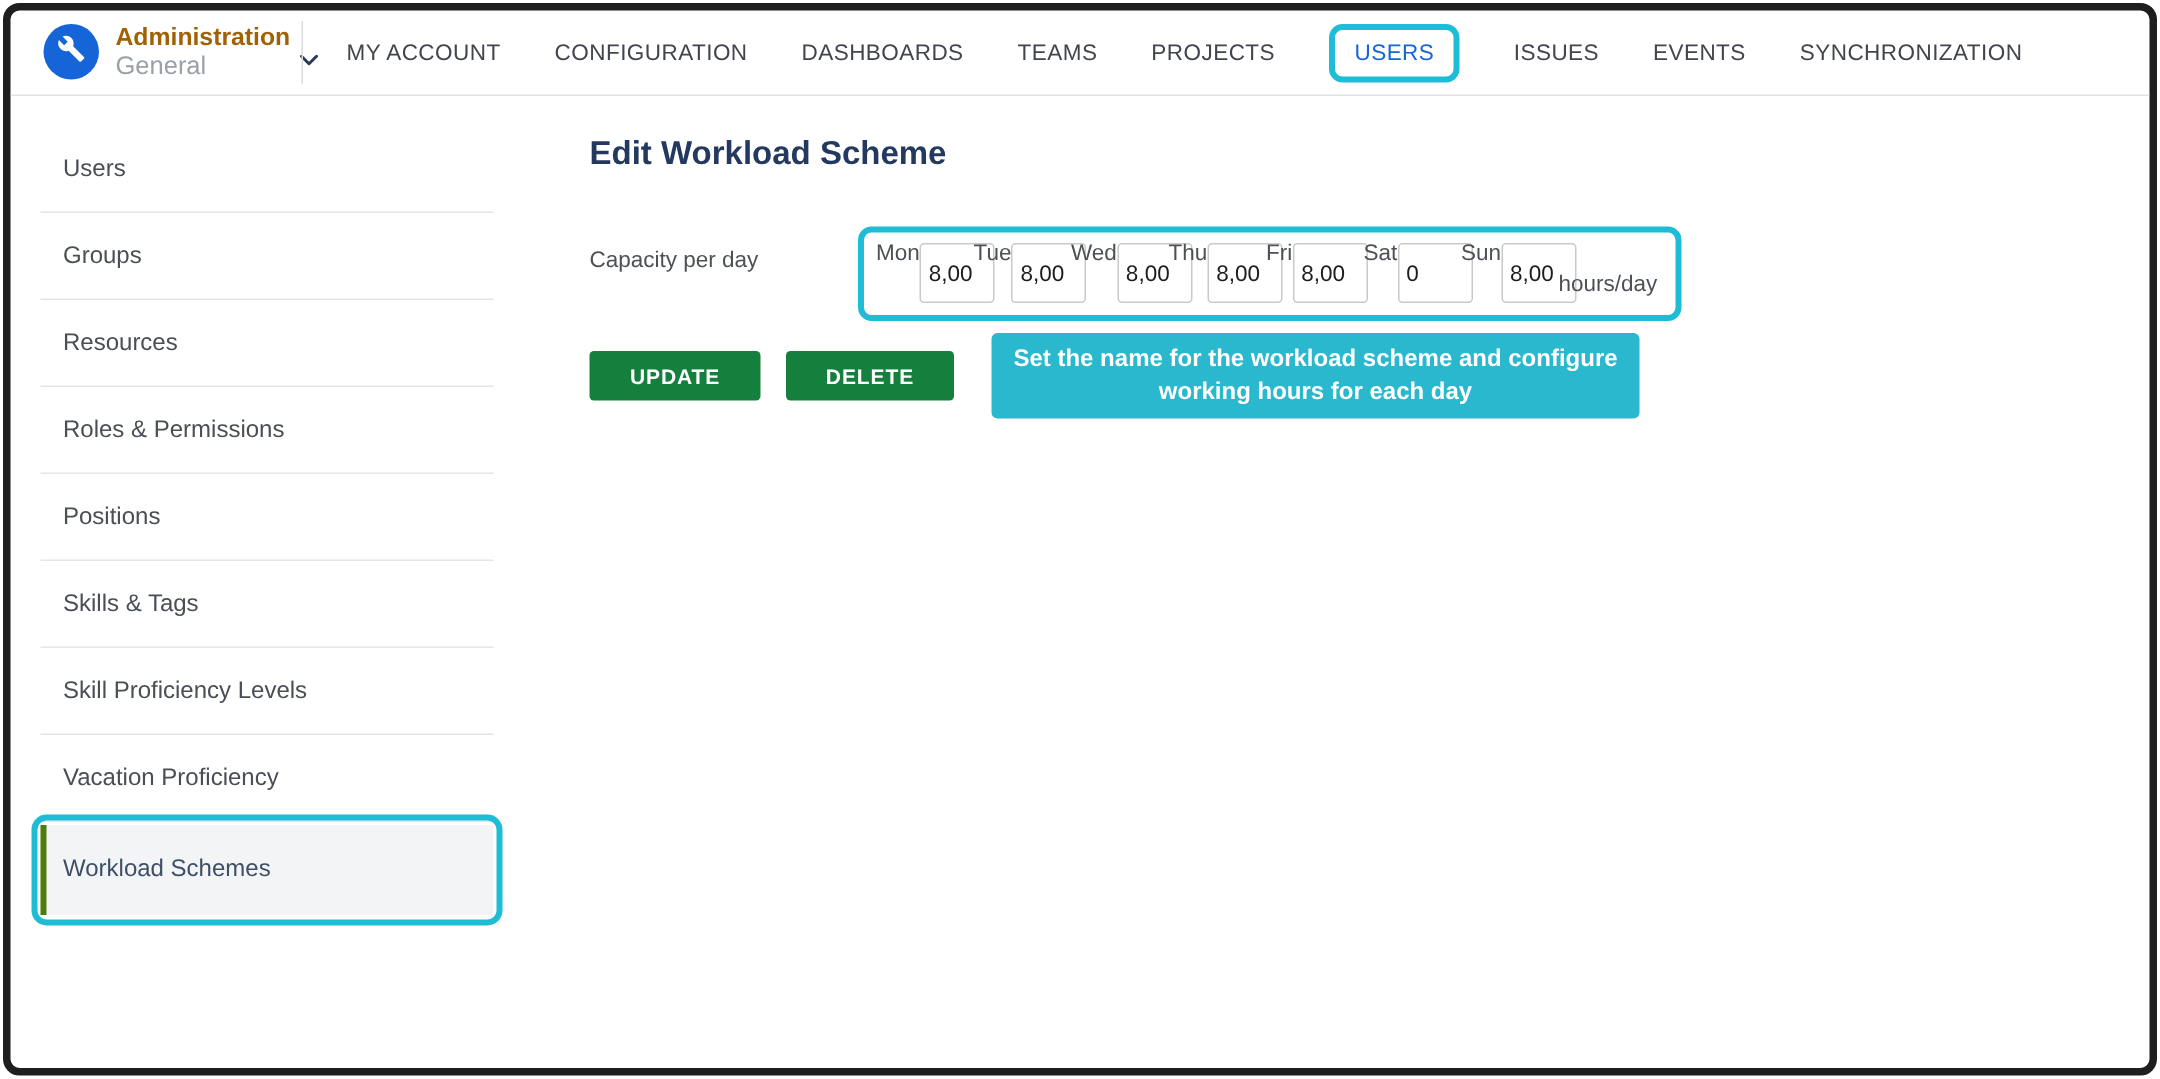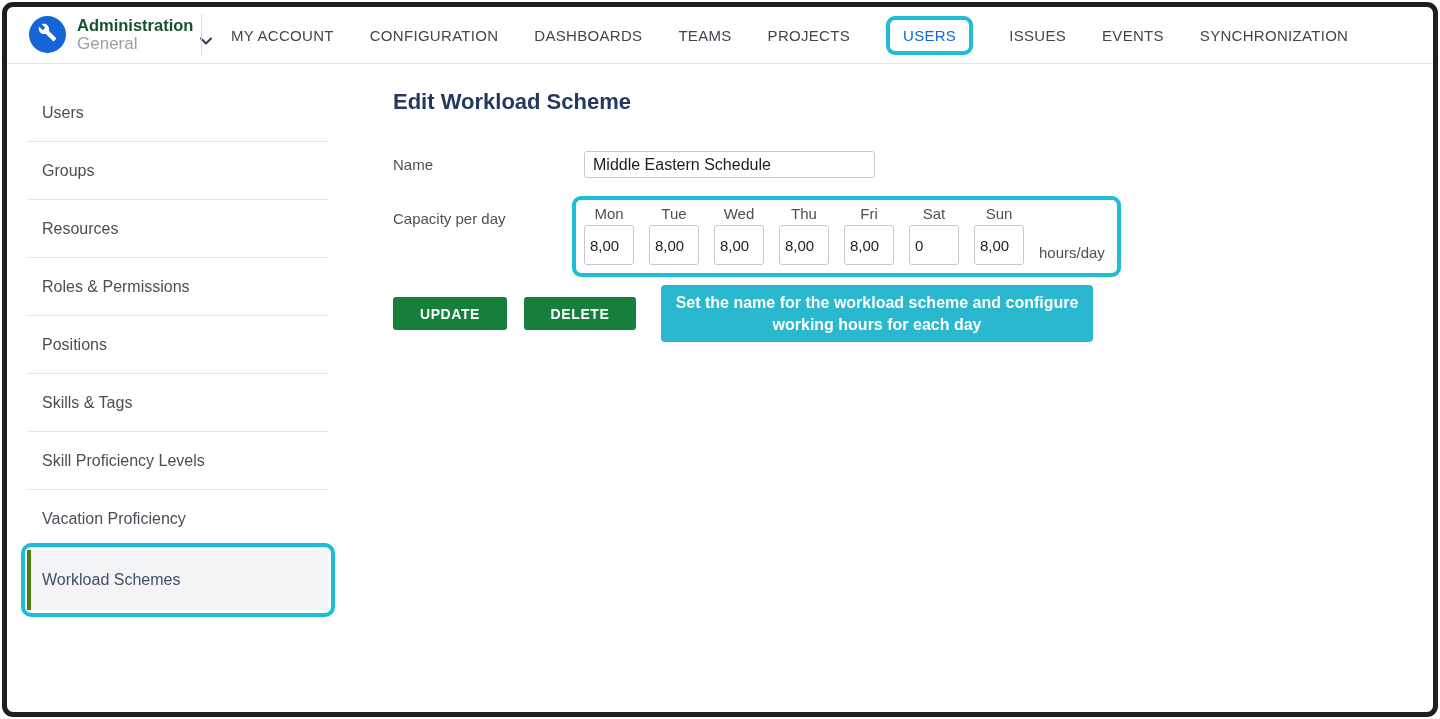--- a/index.html
+++ b/index.html
@@ -7,21 +7,21 @@
   .frame {
     position: absolute; left: 2px; top: 2px; width: 1436px; height: 715px;
     border: 5px solid #1e1e1e; border-radius: 11px; background: #ffffff; overflow: hidden;
   }
 
   
   .topnav { height: 57px; border-bottom: 1px solid #e3e3e3; display: flex; align-items: center; }
   .brand { display: flex; align-items: center; padding-left: 22px; width: 194px; flex: 0 0 194px; cursor: pointer; }
   .logo-circle { width: 37px; height: 37px; border-radius: 50%; background: #1565d8; display: flex; align-items: center; justify-content: center; flex: 0 0 37px; }
   .brand-text { margin-left: 11px; line-height: 1.1; }
-  .app-title { font-size: 16.5px; font-weight: bold; color: #14532d; }
+  .app-title { font-size: 16.5px; font-weight: bold; color: #a16207; }
   .app-subtitle { font-size: 17px; color: #9aa0a8; margin-top: 1px; }
   .brand-chevron { margin-left: 7px; margin-top: 10px; }
   .nav-divider { width: 1px; height: 42px; background: #dddddd; flex: 0 0 1px; }
   .nav-items { display: flex; align-items: center; margin-left: 29px; gap: 36px; }
   .nav-item { font-size: 15px; color: #42454d; letter-spacing: 0.3px; cursor: pointer; white-space: nowrap; }
   .nav-item.active { color: #1565d8; border: 4px solid #1fbcd6; border-radius: 9px; padding: 7px 13px; }
 
   
   .layout { display: flex; height: 657px; }
 
@@ -40,21 +40,21 @@
 
   .form { margin-top: 36px; }
   .form-row { display: flex; }
   .form-label { width: 191px; flex: 0 0 191px; font-size: 15px; color: #4d5156; }
   .row-name { align-items: center; height: 27px; }
   .name-input { width: 291px; height: 27px; border: 1px solid #c9c9c9; border-radius: 3px; font-size: 16px; color: #1d1d1f; padding: 0 8px; font-family: "Liberation Sans", sans-serif; }
 
   .row-capacity { margin-top: 18px; align-items: flex-start; }
   .capacity-label { padding-top: 14px; }
   .capacity-box { display: inline-flex; align-items: flex-end; border: 4px solid #1fbcd6; border-radius: 9px; padding: 5px 12px 8px 8px; margin-left: -12px; gap: 15px; }
-  .day-col { display: flex; flex-direction: column; align-items: stretch; width: 50px; }
+  .day-col { display: flex; align-items: stretch; width: 50px; }
   .day-label { font-size: 15px; color: #4d5156; text-align: center; line-height: 18px; }
   .day-input { width: 50px; height: 40px; border: 1px solid #c9c9c9; border-radius: 3px; font-size: 15px; color: #1d1d1f; padding: 0 5px; margin-top: 2px; font-family: "Liberation Sans", sans-serif; }
   .unit { font-size: 15px; color: #4d5156; padding-bottom: 4px; white-space: nowrap; }
 
   .row-actions { margin-top: 8px; display: flex; align-items: center; }
   .btn { height: 33px; background: #15803d; color: #ffffff; border: none; border-radius: 3px; font-size: 14px; font-weight: bold; letter-spacing: 0.6px; cursor: pointer; font-family: "Liberation Sans", sans-serif; }
   .btn-update { width: 114px; }
   .btn-delete { width: 112px; margin-left: 17px; }
   .callout { margin-left: 25px; width: 432px; background: #29b8ce; color: #ffffff; font-size: 16px; font-weight: bold; text-align: center; border-radius: 4px; padding: 7px 14px; line-height: 1.35; }
 </style>
@@ -112,24 +112,20 @@
           <div class="sidebar-item selected">Workload Schemes</div>
           <div class="ring sidebar-ring"></div>
         </div>
       </div>
     </div>
 
     <div class="main">
       <div class="page-title">Edit Workload Scheme</div>
 
       <div class="form">
-        <div class="form-row row-name">
-          <div class="form-label">Name</div>
-          <input class="name-input" type="text" value="Middle Eastern Schedule" style="">
-        </div>
 
         <div class="form-row row-capacity">
           <div class="form-label capacity-label">Capacity per day</div>
           <div class="capacity-box">
             <div class="day-col">
               <div class="day-label">Mon</div>
               <input class="day-input" type="text" value="8,00" style="">
             </div>
             <div class="day-col">
               <div class="day-label">Tue</div>

